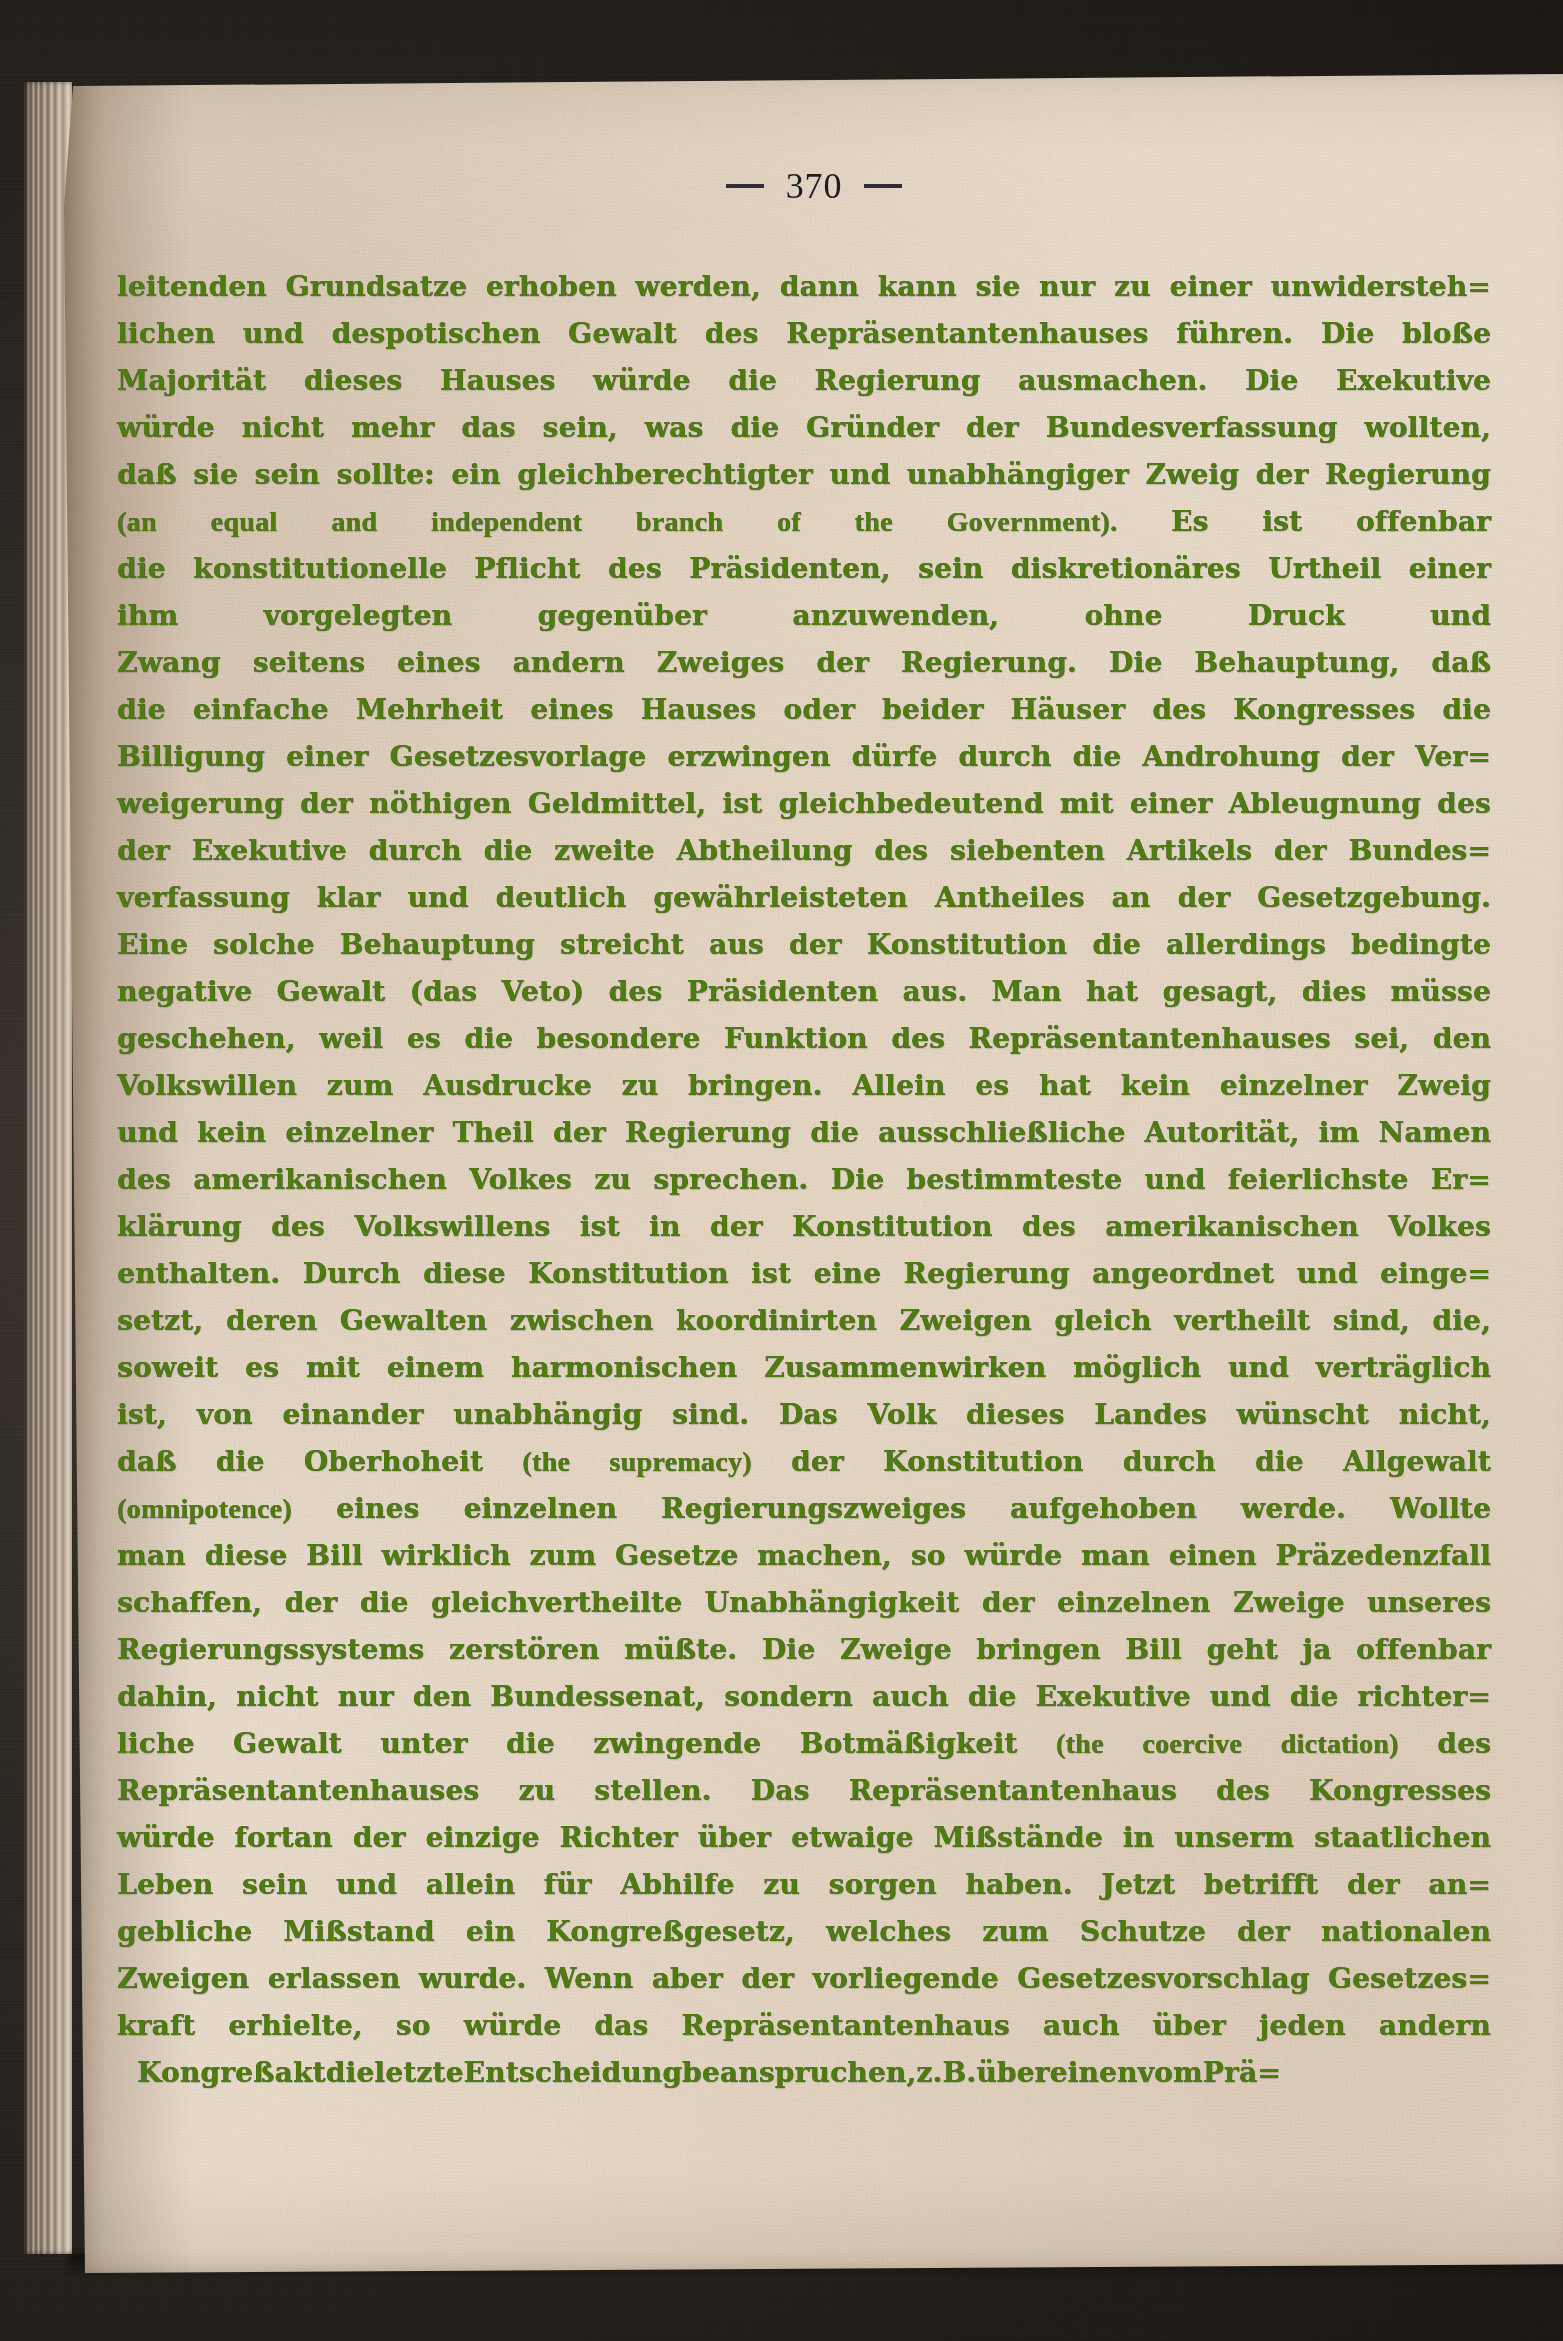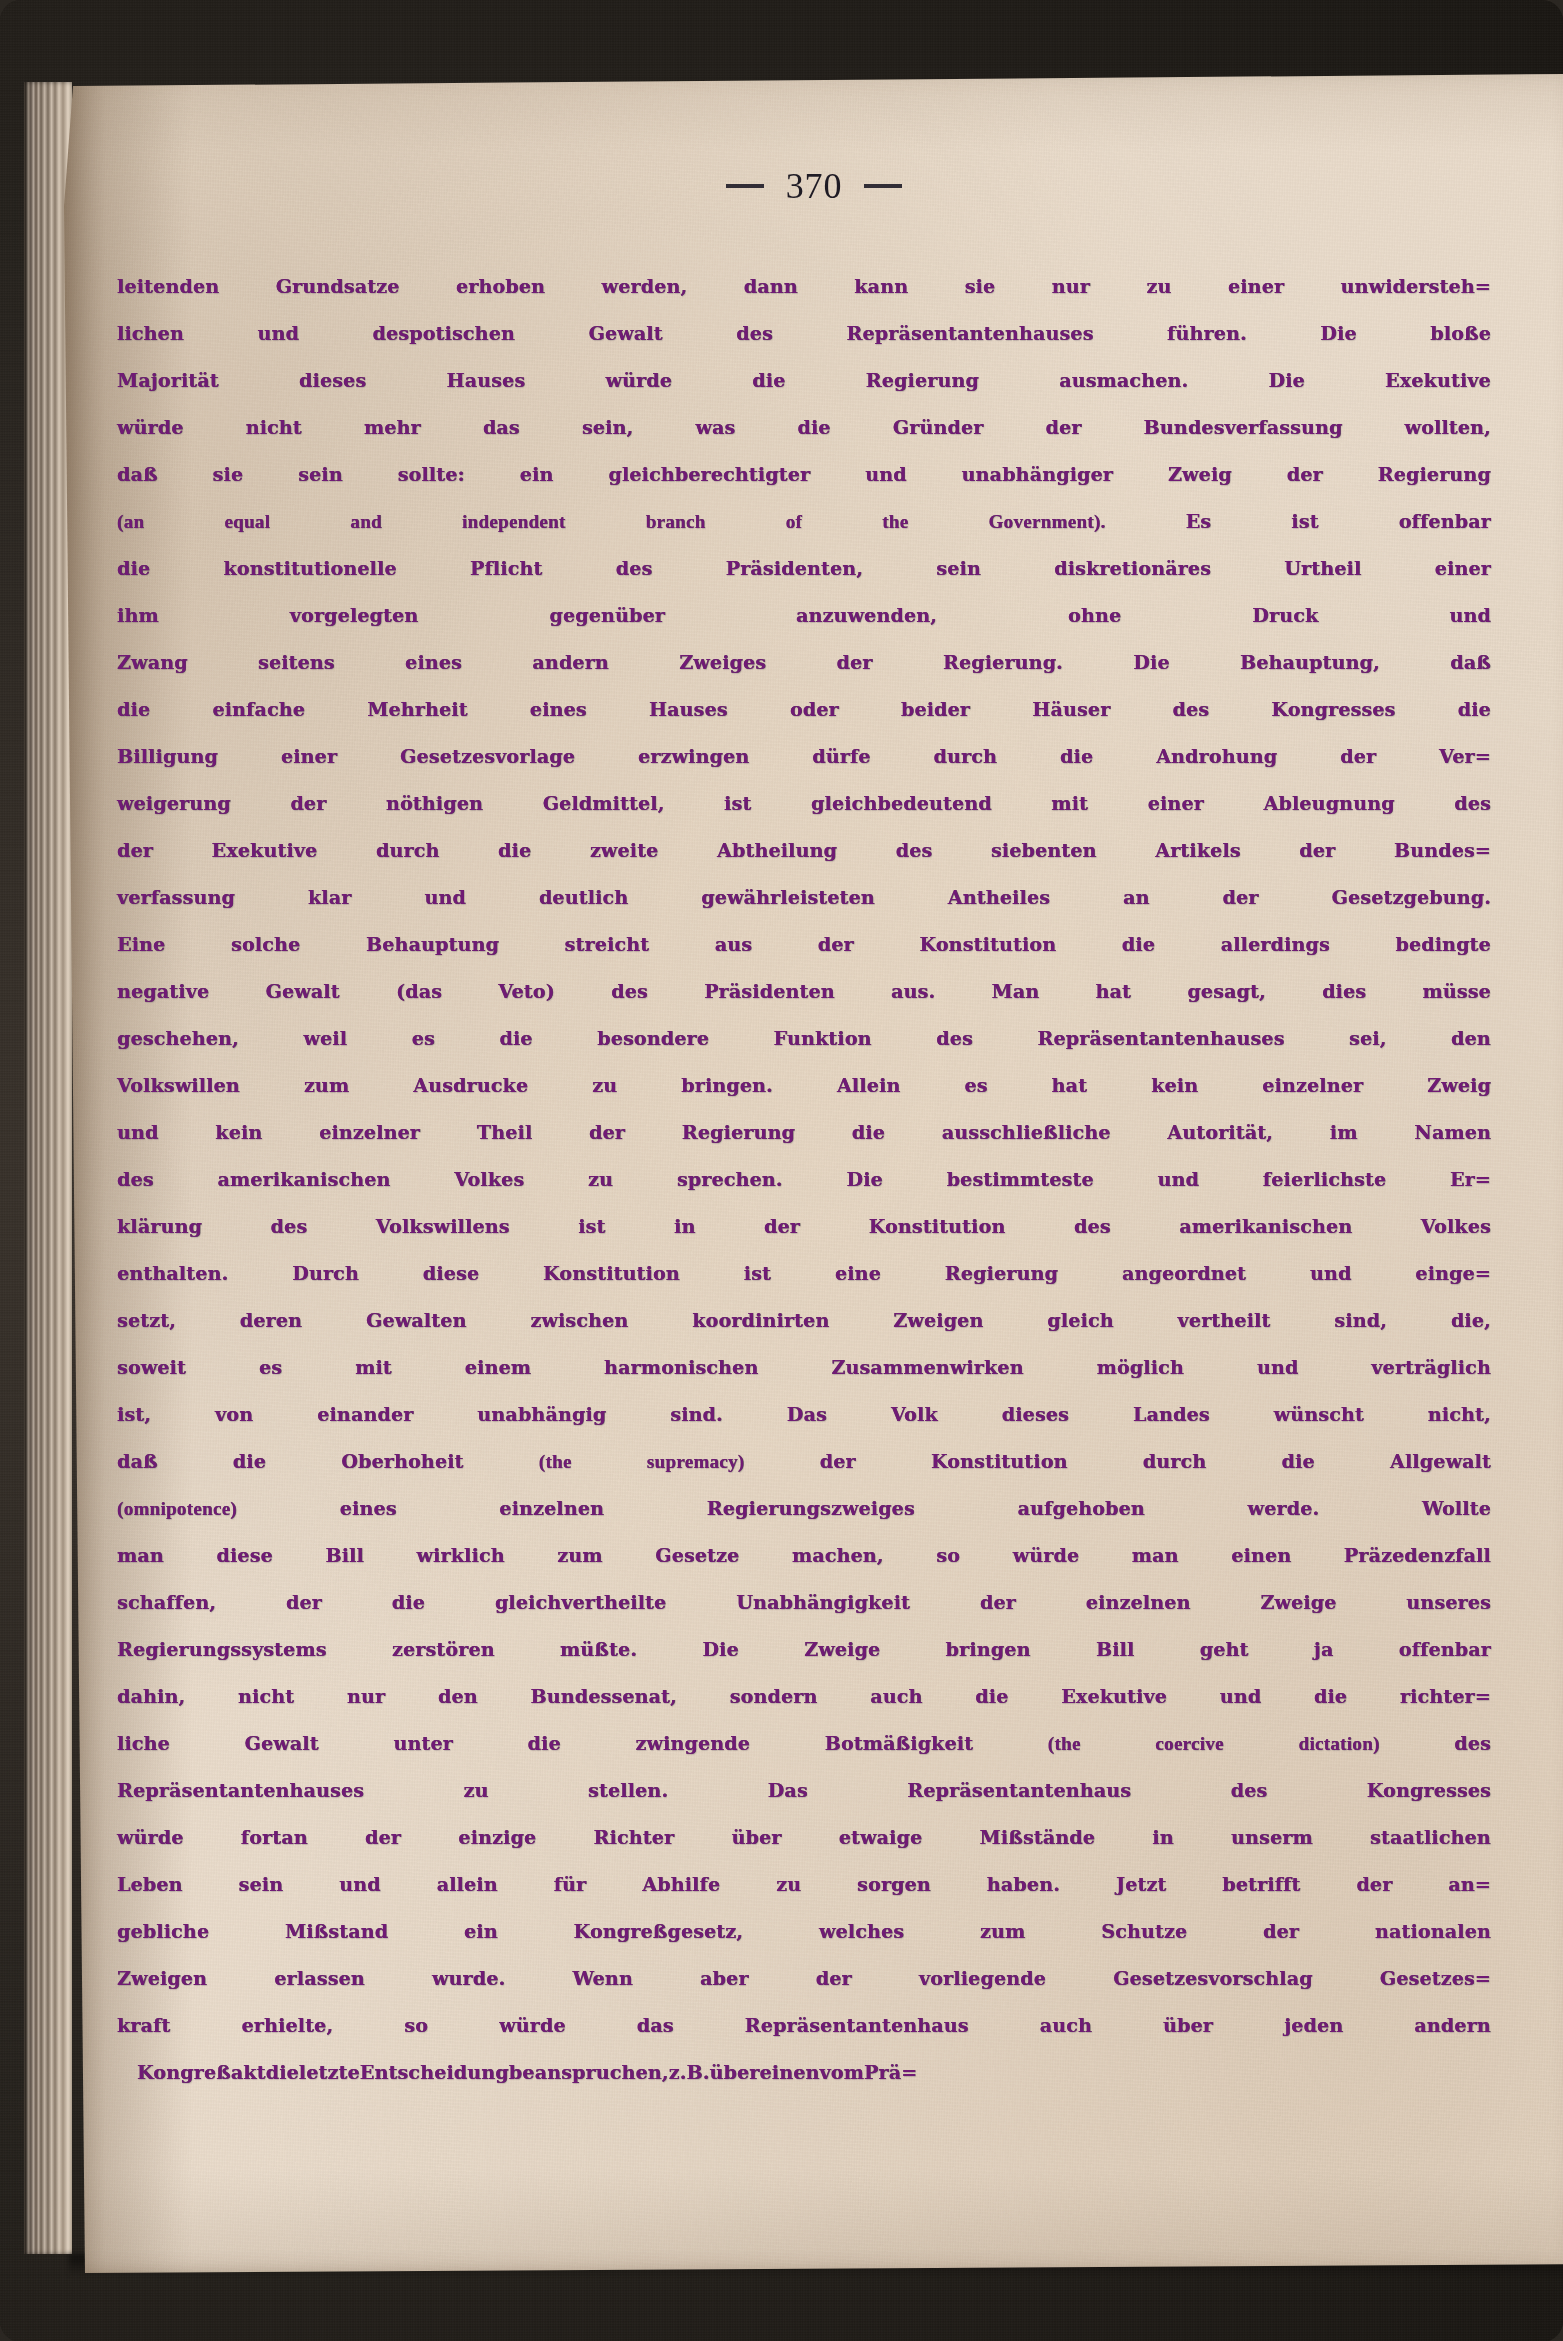--- a/index.html
+++ b/index.html
@@ -9,21 +9,20 @@
     background: #2b2722;
   }
 
   #scan-root {
     position: relative;
     width: 1563px;
     height: 2342px;
     overflow: hidden;
     background: #211d19;
     font-family: "Liberation Serif", serif;
-    border-radius: 21px;
   }
 
   
   #scan-bed {
     position: absolute;
     inset: 0;
     background:
       radial-gradient(ellipse at 10% 50%, #3a332c 0%, #26221d 55%, #1a1713 100%);
   }
   #scan-bed::after {
@@ -135,24 +134,24 @@
 
   #text-block {
     position: absolute;
     left: 53px;
     top: 189px;
     width: 1374px;
   }
 
   .text-line {
     font-family: "DejaVu Serif", "Liberation Serif", serif;
-    font-size: 19px;
+    font-size: 28px;
     line-height: 47px;
     height: 47px;
-    color: #701a75;
+    color: #4d7c0f;
     white-space: nowrap;
     letter-spacing: 0.2px;
     font-weight: 600;
     -webkit-font-smoothing: none;
     text-shadow:
       0.4px 0 0 rgba(34,29,44,0.55),
       0 0.3px 0 rgba(34,29,44,0.35),
       0.7px 0.5px 0.9px rgba(60,50,72,0.22);
     display: flex;
     justify-content: space-between;

